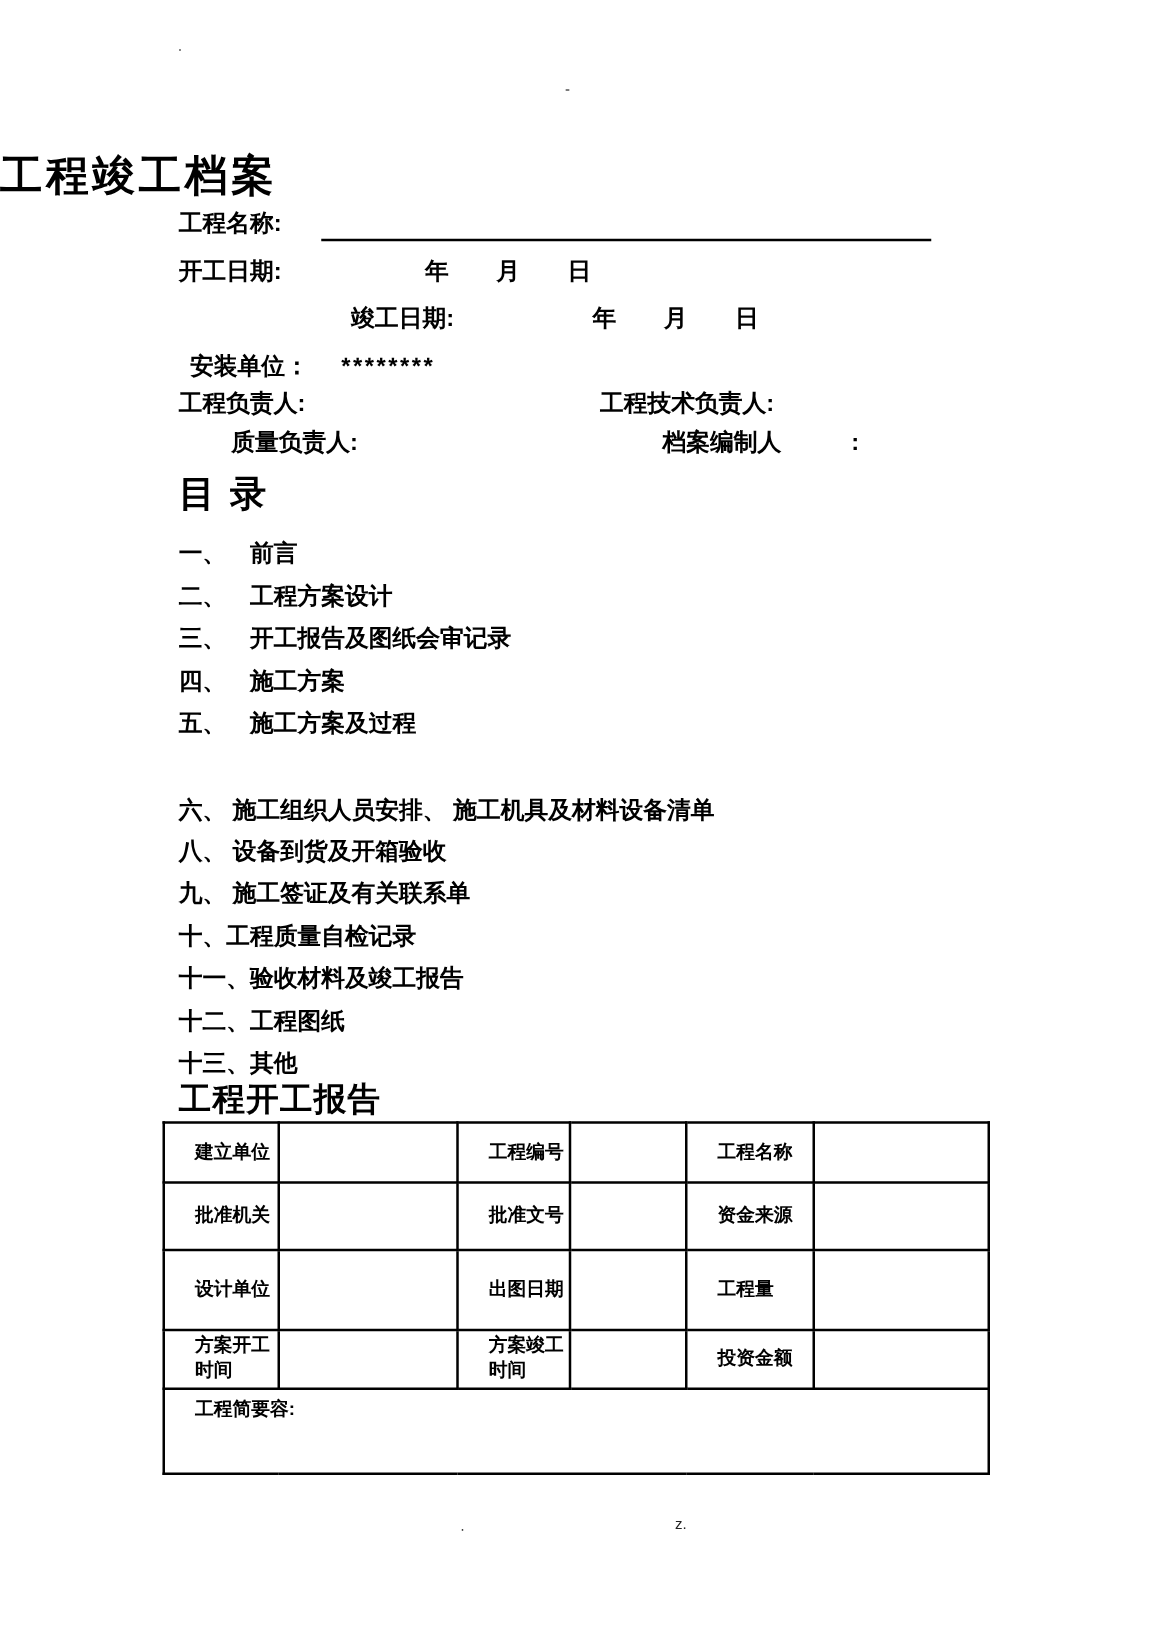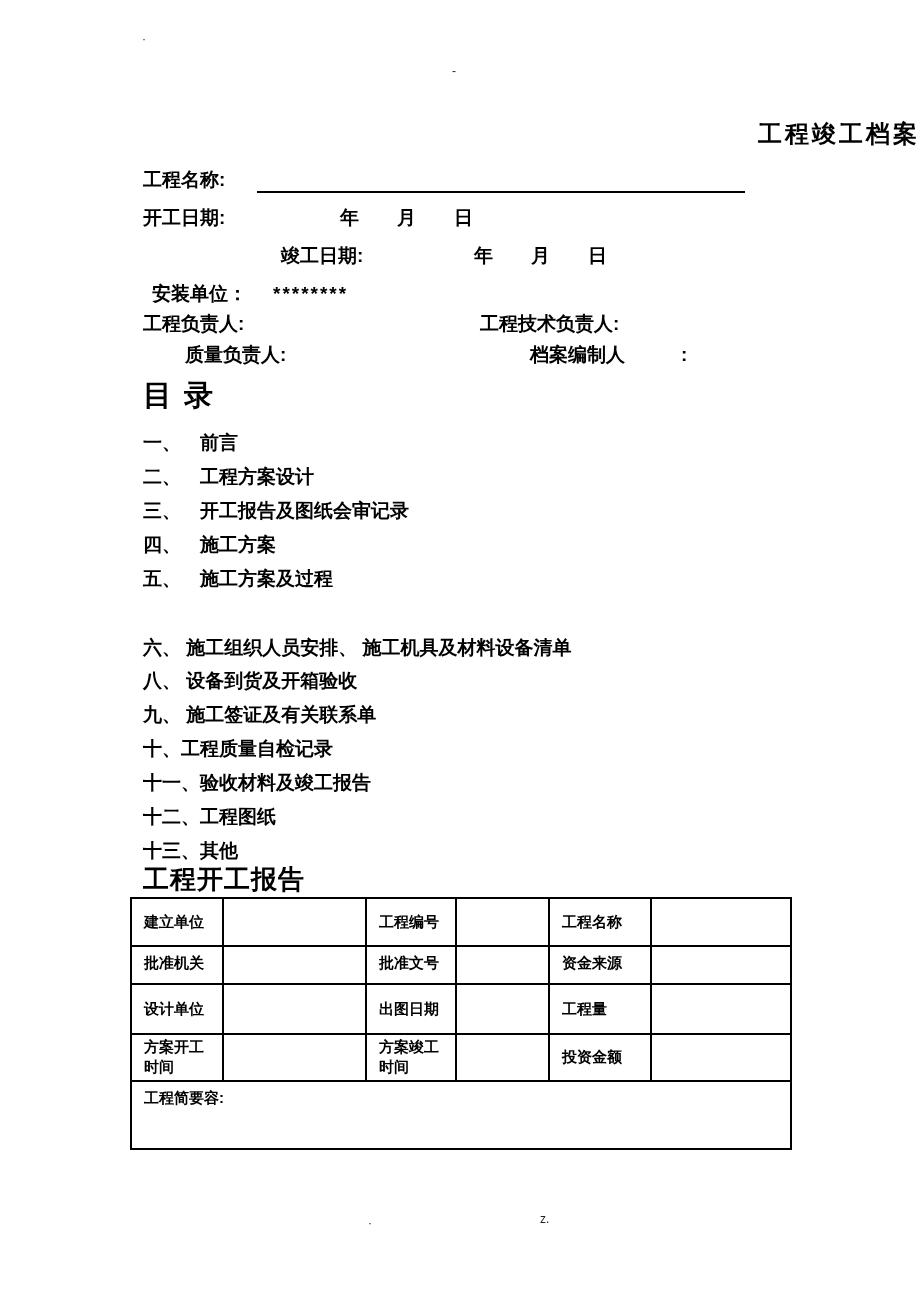--- a/index.html
+++ b/index.html
@@ -1,26 +1,26 @@
 <!DOCTYPE html>
 <html><head>
 <meta charset="utf-8">
 <style>
   html,body{margin:0;padding:0;background:#ffffff;}
   body{width:920px;height:1302px;font-family:"Liberation Sans","DejaVu Sans",sans-serif;color:#000;}
   .page{position:relative;width:920px;height:1302px;background:#fff;overflow:hidden;}
   .t{position:absolute;font-weight:700;font-size:19px;white-space:pre;line-height:1.2;}
-  .title{position:absolute;top:118px;left:0;width:100%;text-align:right;font-size:24px;font-weight:700;letter-spacing:3px;}
+  .title{position:absolute;top:118px;left:0;width:100%;text-align:left;font-size:34px;font-weight:700;letter-spacing:3px;}
   .h-toc{position:absolute;top:376px;left:143px;font-size:29px;font-weight:700;letter-spacing:2px;}
   .h-report{position:absolute;top:862px;left:143px;font-size:26px;font-weight:700;letter-spacing:1px;}
   .underline{position:absolute;top:191px;left:257px;width:488px;height:0;border-bottom:2px solid #000;}
   .toc-item{position:absolute;left:143px;font-size:19px;font-weight:700;white-space:pre;}
   .artifact{position:absolute;font-size:12px;font-weight:400;color:#222;}
   table.report{position:absolute;left:130px;top:897px;width:660px;border-collapse:collapse;table-layout:fixed;}
-  table.report td{border:2px solid #000;font-size:15px;font-weight:700;padding:2px 4px 2px 12px;vertical-align:middle;word-break:break-all;line-height:1.35;}
+  table.report td{border:2px solid #000;font-size:15px;font-weight:700;padding:2px 4px 2px 24px;vertical-align:middle;word-break:break-all;line-height:1.35;}
   table.report td.val{padding:2px;}
   table.report td.summary{vertical-align:top;padding-top:6px;}
 </style>
 </head>
 <body>
 
 <div class="page">
 
   <span class="artifact" style="top:32px;left:142px;">·</span>
   <span class="artifact" style="top:64px;left:452px;">-</span>
@@ -74,29 +74,29 @@
     </colgroup>
     <tbody>
         <tr style="height:48px;">
       <td>建立单位</td>
       <td class="val"></td>
       <td>工程编号</td>
       <td class="val"></td>
       <td>工程名称</td>
       <td class="val"></td>
     </tr>
-    <tr style="height:38px;font-family:Liberation Mono, monospace;">
+    <tr style="height:54px;">
       <td>批准机关</td>
       <td class="val"></td>
       <td>批准文号</td>
       <td class="val"></td>
       <td>资金来源</td>
       <td class="val"></td>
     </tr>
-    <tr style="height:50px;">
+    <tr style="height:64px;">
       <td>设计单位</td>
       <td class="val"></td>
       <td>出图日期</td>
       <td class="val"></td>
       <td>工程量</td>
       <td class="val"></td>
     </tr>
     <tr style="height:38px;">
       <td>方案开工时间</td>
       <td class="val"></td>

